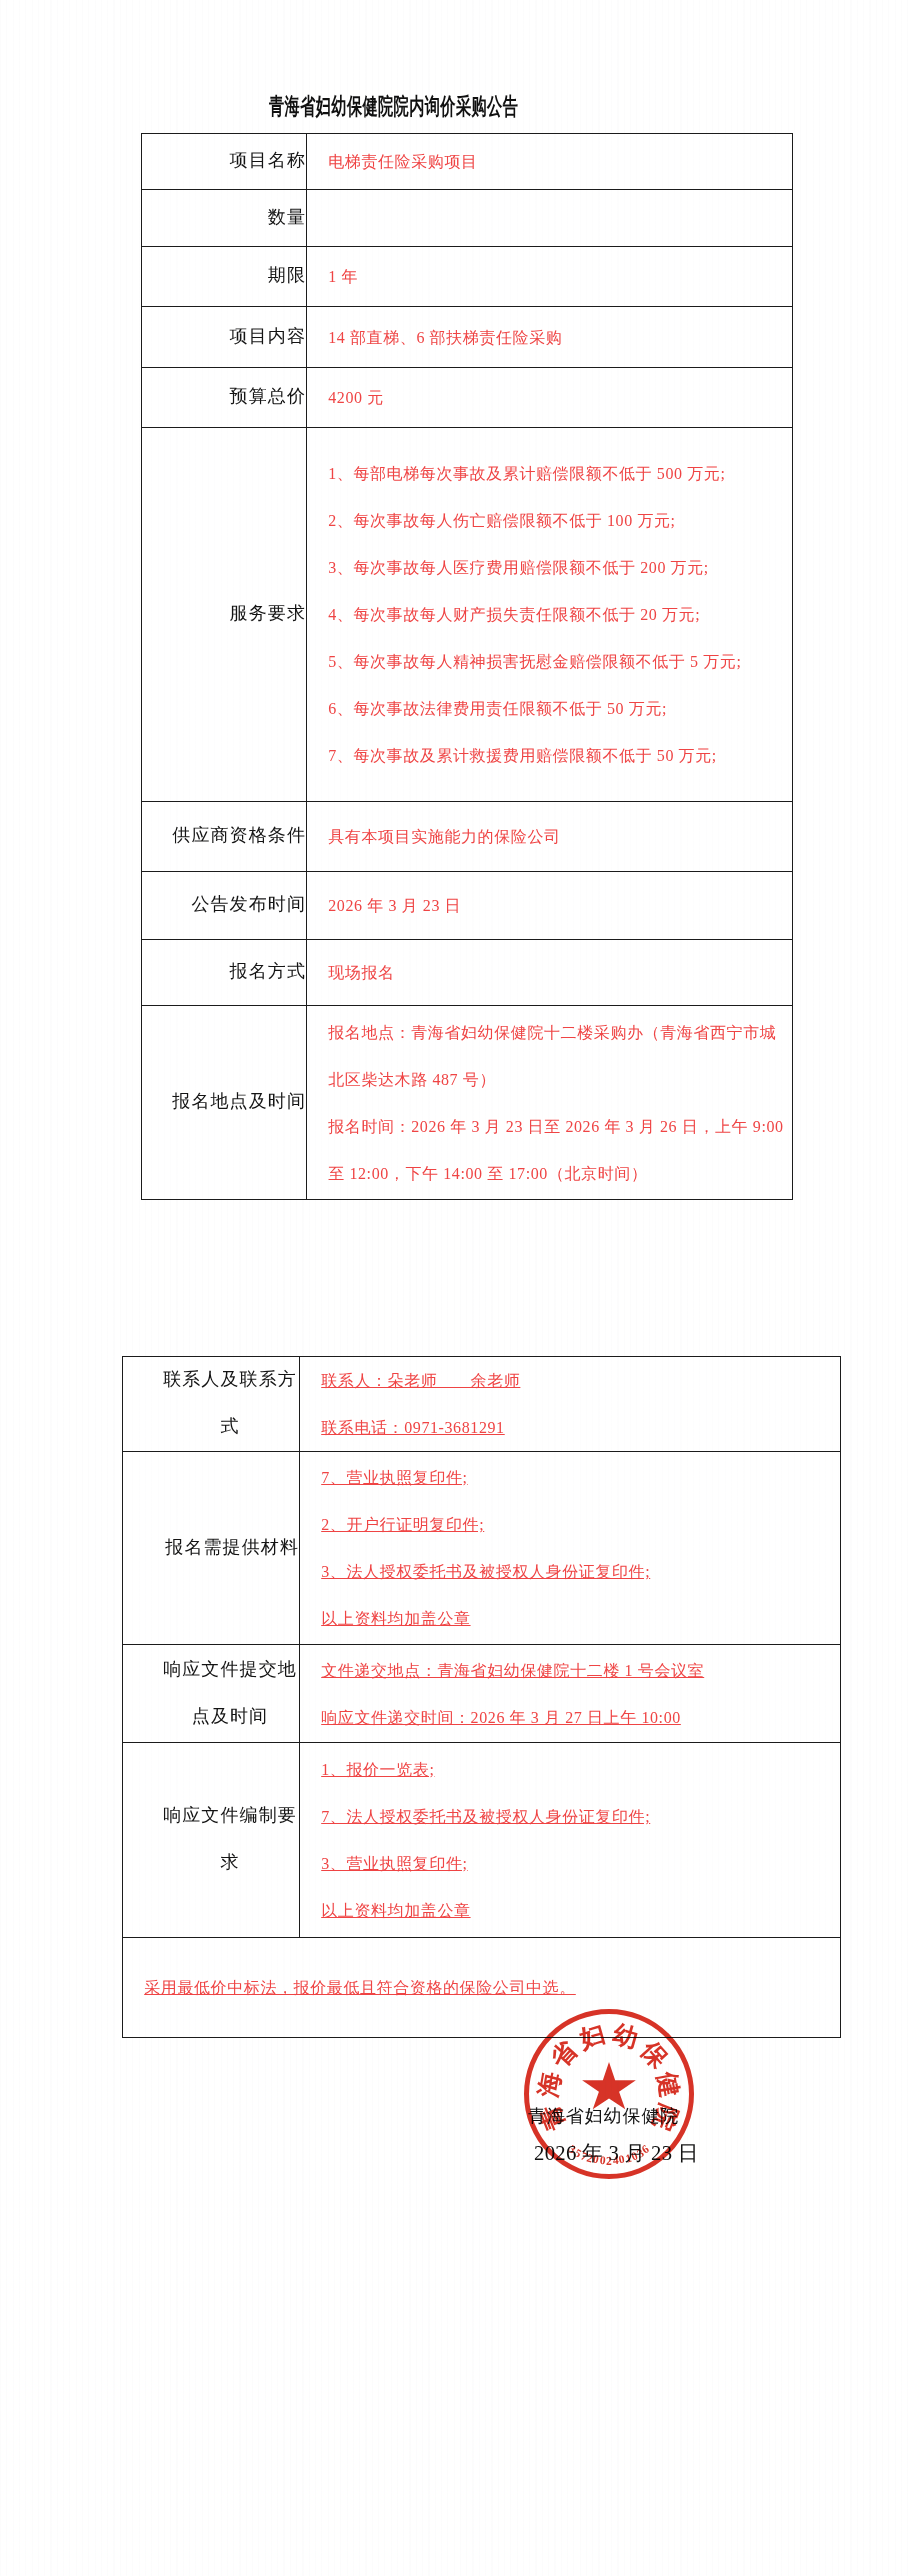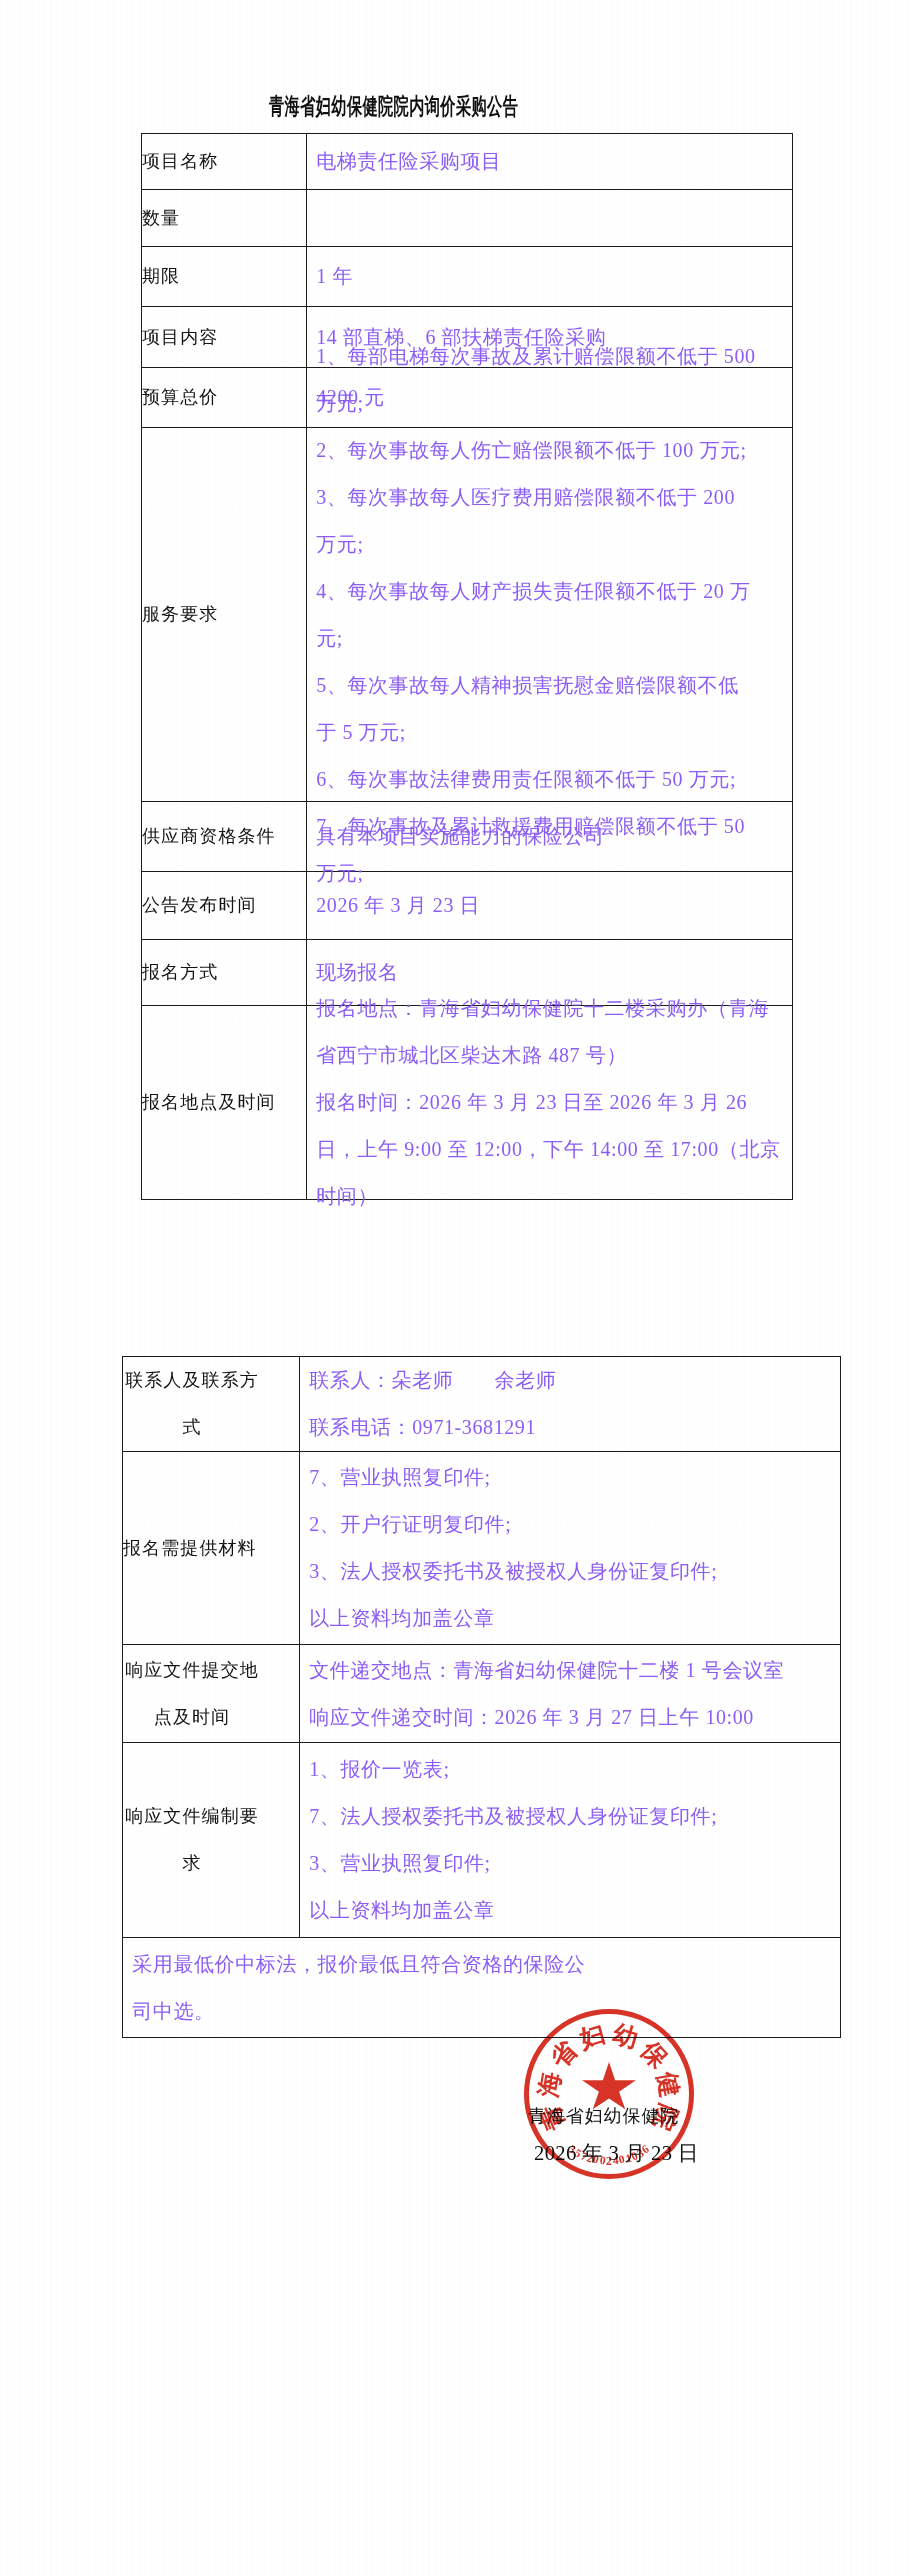--- a/index.html
+++ b/index.html
@@ -16,28 +16,28 @@
     font-size:23px;line-height:30px;font-weight:bold;letter-spacing:0.6px;
     white-space:nowrap;transform:scaleX(.66);transform-origin:0 50%;
     color:#101010;
   }
   .tbl{position:absolute;border:1.7px solid #1b1b1b;background:rgba(255,255,255,.35);}
   .tbl1{left:141px;top:133px;width:650px;}
   .tbl2{left:122px;top:1356px;width:717px;}
   .row{display:flex;border-bottom:1.7px solid #1b1b1b;box-sizing:border-box;}
   .row:last-child{border-bottom:none;}
   .cl{box-sizing:border-box;border-right:1.7px solid #1b1b1b;
-      display:flex;align-items:center;justify-content:flex-start;text-align:center;flex-shrink:0;}
+      display:flex;align-items:center;justify-content:flex-end;text-align:center;flex-shrink:0;font-family:Liberation Mono, monospace;}
   .tbl1 .cl{width:165px;}
   .tbl2 .cl{width:177px;}
   .lbl{display:inline-block;max-width:138px;font-size:18px;line-height:47px;letter-spacing:1.1px;color:#141414;}
   .cc{flex:1;display:flex;flex-direction:column;justify-content:center;
       padding-left:9.2px;padding-right:3.4px;box-sizing:border-box;}
-  .line{font-size:20px;line-height:47px;letter-spacing:0.6px;color:#8b5cf6;max-width:472px;}
-  .tbl2 .line{max-width:528px;}
+  .line{font-size:16px;line-height:47px;letter-spacing:0.6px;color:#ef4444;max-width:472px;margin-left:12px;}
+  .tbl2 .line{max-width:528px;text-decoration:underline;}
   .tbl1 .row:nth-child(6) .line{max-width:442px;}
   .tbl2 .row:nth-child(5) .line{max-width:459px;}
 
   .sig-org{position:absolute;left:528px;top:2104px;font-size:18px;letter-spacing:0.9px;color:#111;z-index:2;}
   .sig-date{position:absolute;left:534px;top:2139px;font-size:20.7px;letter-spacing:0.3px;color:#111;z-index:2;}
 
   .seal{position:absolute;left:524px;top:2009px;width:170px;height:170px;z-index:5;
         mix-blend-mode:multiply;opacity:.95;}
   .seal-ring{position:absolute;left:0;top:0;right:0;bottom:0;border-radius:50%;box-sizing:border-box;}
   .seal-star{position:absolute;left:57px;top:53px;width:56px;height:52px;

